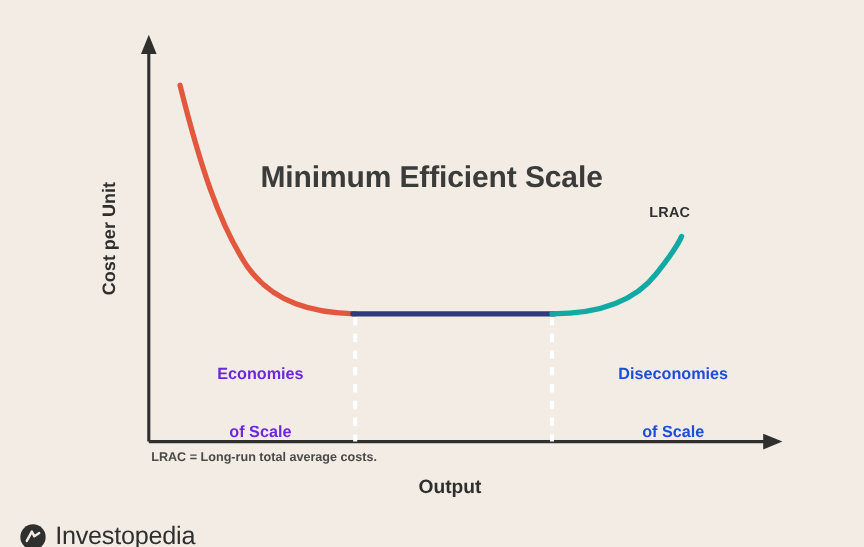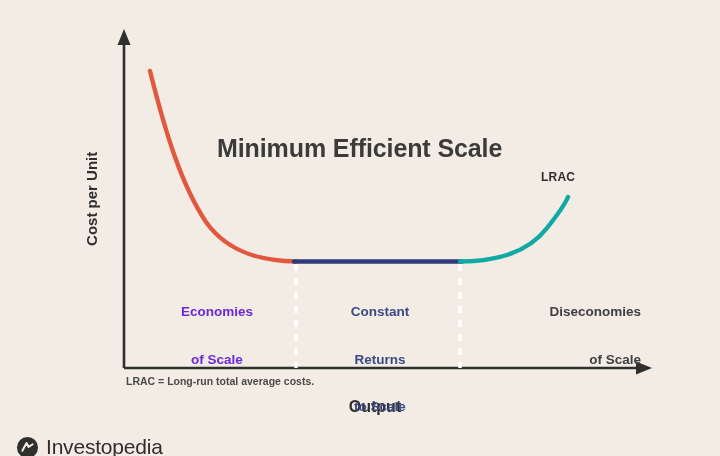--- a/index.html
+++ b/index.html
@@ -88,22 +88,21 @@
   #region-label-constant {
     left: 310px;
     top: 272px;
     width: 140px;
     color: #3b4a86;
   }
   #region-label-diseconomies {
     left: 481px;
     top: 272px;
     width: 160px;
-    color: #404040;
-    text-align: right;
+    color: #1d4ed8;
   }
   
   #footnote {
     left: 126px;
     top: 375px;
     font-size: 10.5px;
     color: #4a4a48;
   }
   
   #brand {
@@ -153,25 +152,20 @@
 
   <div class="txt" id="y-axis-title">Cost per Unit</div>
 
   <div class="txt" id="x-axis-title">Output</div>
 
   <div class="txt region-label" id="region-label-economies">
     <div>Economies</div>
     <div>of Scale</div>
   </div>
 
-  <div class="txt region-label" id="region-label-constant">
-    <div>Constant</div>
-    <div>Returns</div>
-    <div>to Scale</div>
-  </div>
 
   <div class="txt region-label" id="region-label-diseconomies">
     <div>Diseconomies</div>
     <div>of Scale</div>
   </div>
 
   <div class="txt" id="footnote">LRAC = Long-run total average costs.</div>
 
   <div id="brand">
     <svg width="23" height="23" viewBox="0 0 24 24" xmlns="http://www.w3.org/2000/svg">

